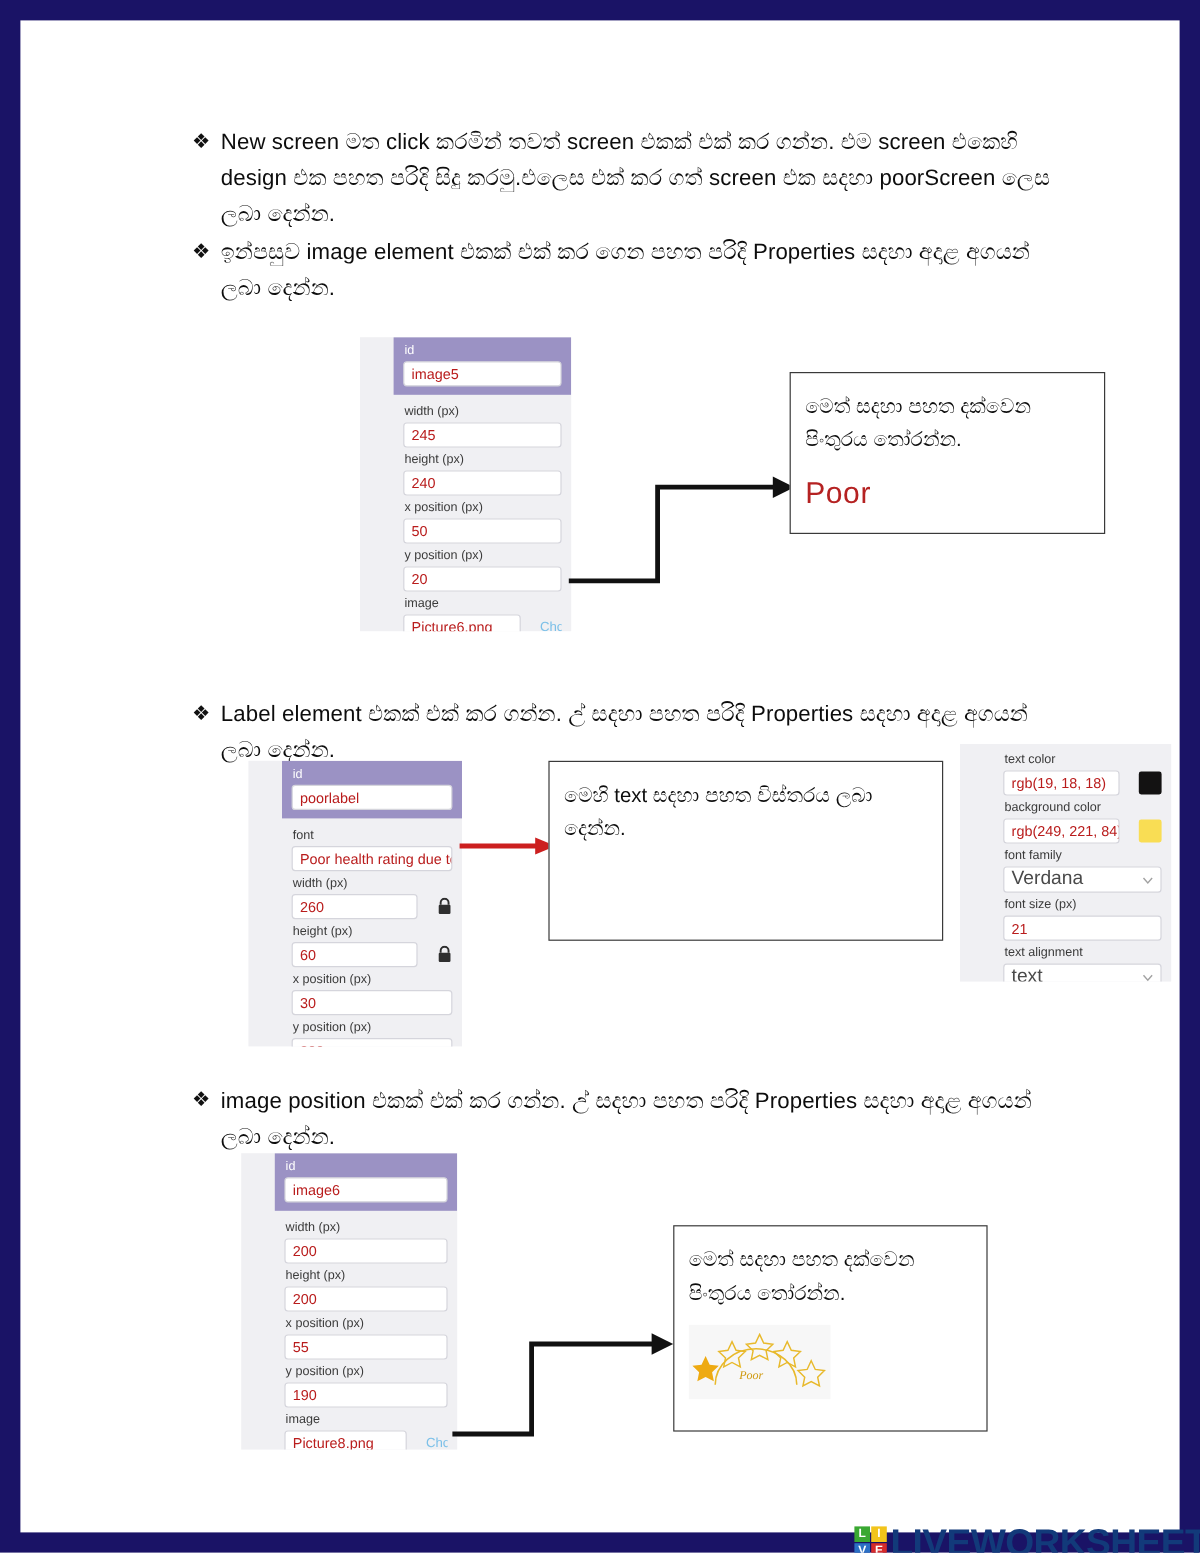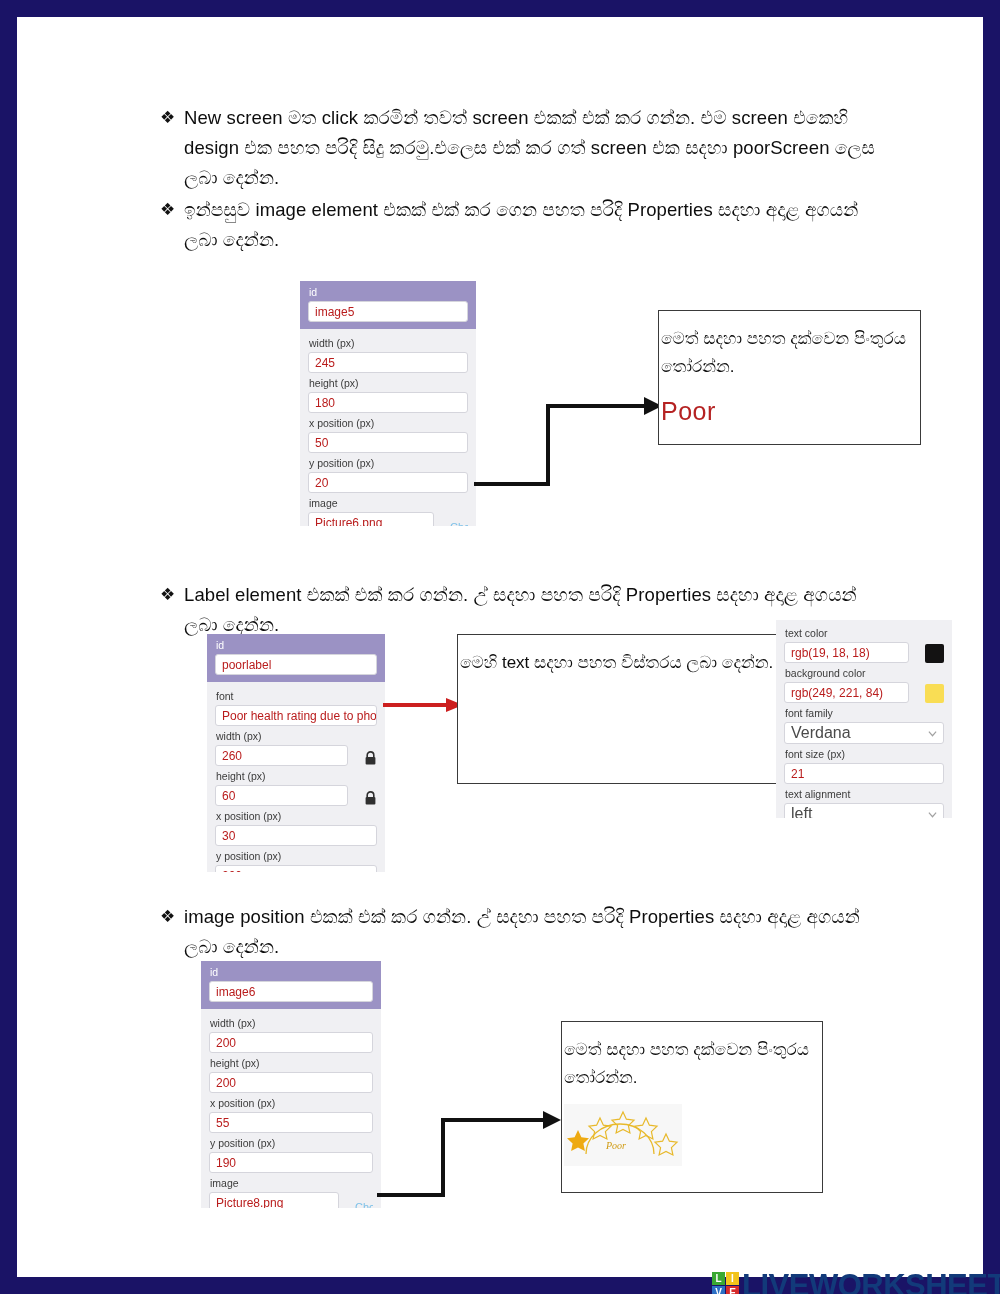--- a/index.html
+++ b/index.html
@@ -47,41 +47,42 @@
     color: #0d0d0d;
     letter-spacing: 0.1px;
   }
 
   
   .props-panel {
     position: absolute;
     background: #f0f0f3;
     box-sizing: border-box;
     overflow: hidden;
+    padding-left: 28px;
   }
   .props-head {
     background: #9b92c4;
     padding: 4px 8px 7px 8px;
   }
   .props-body {
     padding: 4px 8px 6px 8px;
   }
   .field-label {
     font-size: 10.5px;
     color: #3b3b3b;
     margin: 4px 0 2px 1px;
     line-height: 13px;
   }
   .field-label.on-head {
     color: #ffffff;
     margin-top: 1px;
   }
   .field-row {
     display: flex;
-    align-items: flex-end;
+    align-items: center;
     gap: 16px;
   }
   .field-input {
     background: #ffffff;
     border: 1px solid #d5d5dc;
     border-radius: 3px;
     height: 21px;
     line-height: 21px;
     font-size: 12px;
     color: #b91c1c;
@@ -121,21 +122,21 @@
     box-sizing: border-box;
   }
   .chev { width: 9px; height: 9px; opacity: .55; }
 
   
   .callout {
     position: absolute;
     background: #ffffff;
     border: 1.5px solid #3a3a3a;
     box-sizing: border-box;
-    padding: 14px 2px;
+    padding: 14px 12px;
   }
   .callout-si {
     font-size: 17px;
     line-height: 28px;
     color: #0d0d0d;
   }
   .callout-en {
     font-size: 19px;
     line-height: 30px;
     color: #111;
@@ -206,21 +207,21 @@
     <div class="props-panel" style="left:283px; top:264px; width:176px; height:245px;">
       <div class="props-head">
         <div class="field-label on-head">id</div>
         <div class="field-input wide">image5</div>
       </div>
       <div class="props-body">
         <div class="field-label">width (px)</div>
         <div class="field-input wide">245</div>
 
         <div class="field-label">height (px)</div>
-        <div class="field-input wide">180</div>
+        <div class="field-input wide">240</div>
 
         <div class="field-label">x position (px)</div>
         <div class="field-input wide">50</div>
 
         <div class="field-label">y position (px)</div>
         <div class="field-input wide">20</div>
 
         <div class="field-label">image</div>
         <div class="field-row">
           <div class="field-input">Picture6.png</div>
@@ -281,21 +282,21 @@
 
     <svg class="arrow-svg" style="left:366px; top:679px;" width="82" height="18" viewBox="0 0 82 18">
       <line x1="0" y1="9" x2="66" y2="9" stroke="#cc1f1f" stroke-width="4"></line>
       <path d="M63,2 L80,9 L63,16 Z" fill="#cc1f1f"></path>
     </svg>
 
     <div class="callout" style="left:440px; top:617px; width:329px; height:150px;">
       <div class="callout-si">මෙහි text සදහා පහත විස්තරය ලබා දෙන්න.</div>
     </div>
 
-    <div class="props-panel" style="left:759px; top:603px; width:176px; height:198px;">
+    <div class="props-panel" style="left:783px; top:603px; width:176px; height:198px;">
       <div class="props-body" style="padding-top:3px;">
         <div class="field-label">text color</div>
         <div class="field-row">
           <div class="field-input">rgb(19, 18, 18)</div>
           <div class="swatch" style="background:#131212;"></div>
         </div>
 
         <div class="field-label">background color</div>
         <div class="field-row">
           <div class="field-input">rgb(249, 221, 84)</div>
@@ -308,21 +309,21 @@
           <svg class="chev" viewBox="0 0 10 10">
             <path d="M1,3 L5,7.5 L9,3" fill="none" stroke="#555" stroke-width="1.3"></path>
           </svg>
         </div>
 
         <div class="field-label">font size (px)</div>
         <div class="field-input wide">21</div>
 
         <div class="field-label">text alignment</div>
         <div class="select-box">
-          <span>left</span>
+          <span>text</span>
           <svg class="chev" viewBox="0 0 10 10">
             <path d="M1,3 L5,7.5 L9,3" fill="none" stroke="#555" stroke-width="1.3"></path>
           </svg>
         </div>
       </div>
     </div>
 
     <div class="bullet-block" style="left:143px; top:885px; width:725px;">
       <span class="bullet-mark">❖</span>
       <span class="bullet-text">image position එකක් එක් කර ගන්න. උ් සදහා පහත පරිදි Properties සදහා අදාළ අගයන් ලබා දෙන්න.</span>

